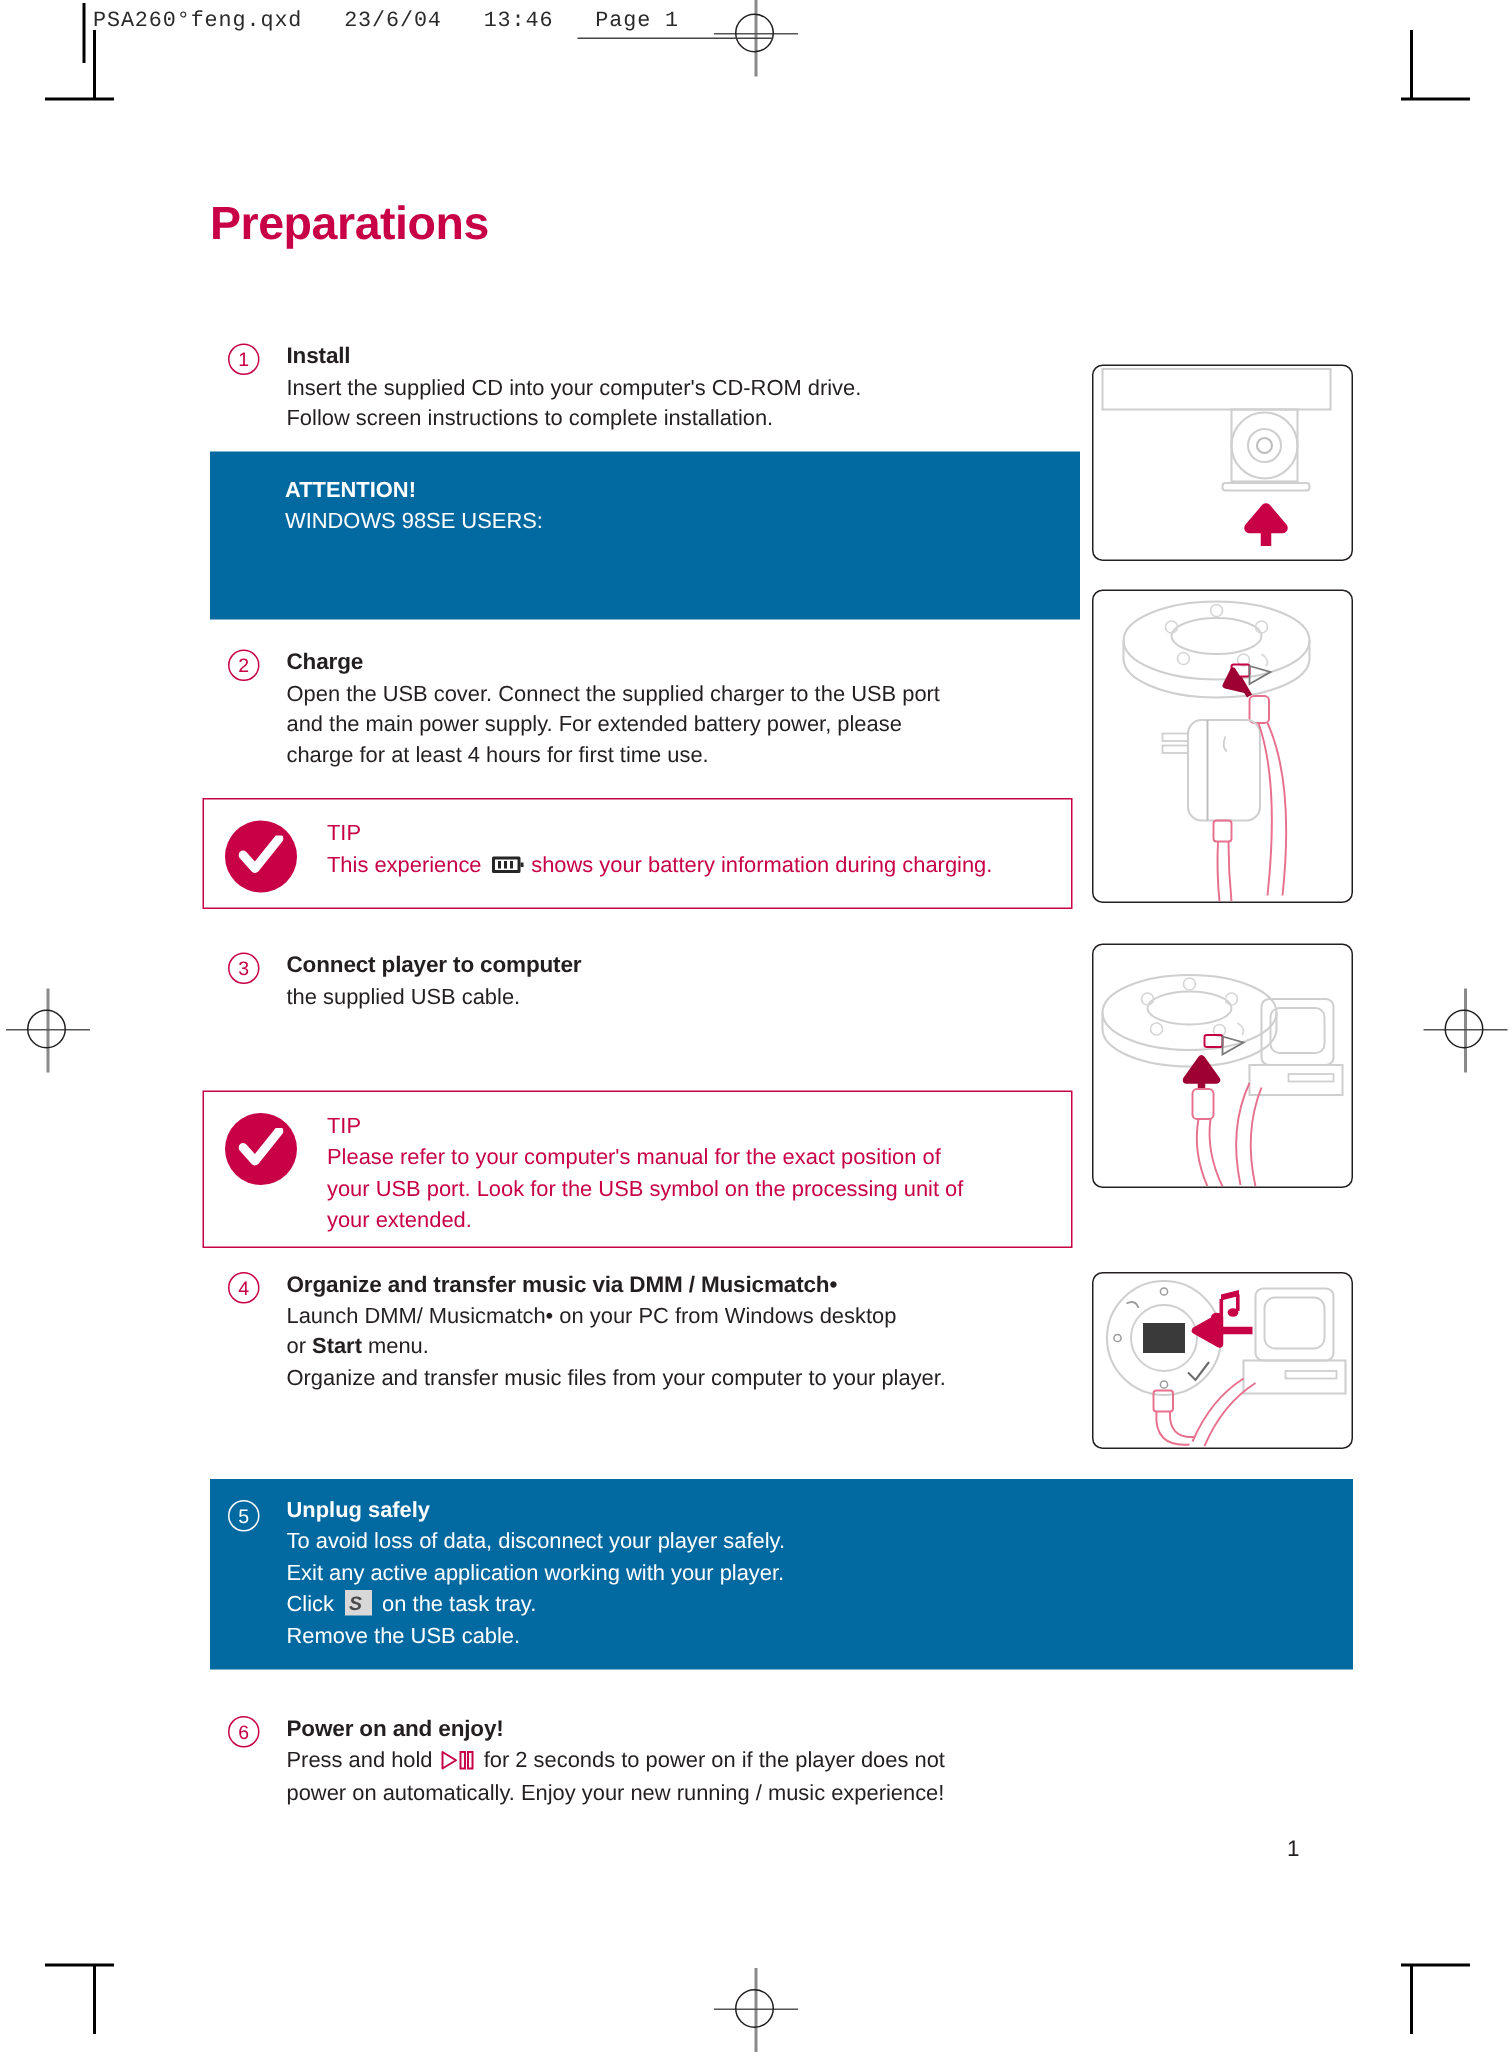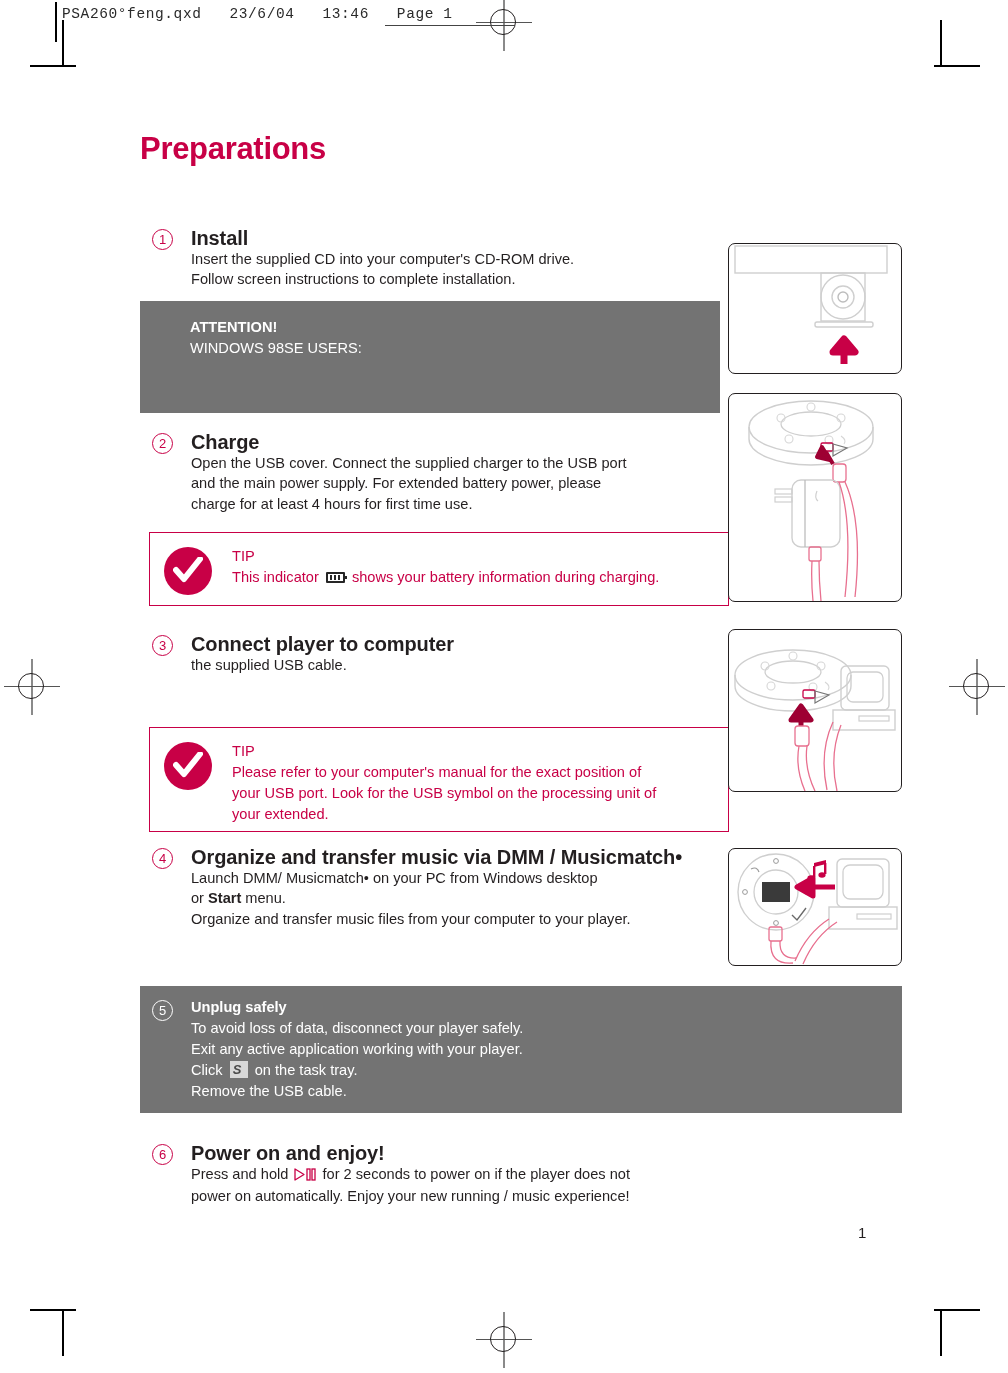--- a/index.html
+++ b/index.html
@@ -98,29 +98,29 @@
     text-align: center;
     box-sizing: border-box;
   }
   .step .body {
     margin-left: 51px;
     font-size: 14.6px;
     line-height: 20.6px;
   }
   .step .hd {
     font-weight: bold;
-    font-size: 20px;
+    font-size: 15px;
     letter-spacing: -0.1px;
   }
   .step p { margin: 0; }
 
   
   .redpanel {
     position: absolute;
-    background: #737373;
+    background: #0369a1;
     color: #ffffff;
   }
   .redpanel .inner {
     font-size: 14.6px;
     line-height: 21px;
   }
   .redpanel .hd { font-weight: bold; }
   .redpanel p { margin: 0; }
 
   
@@ -145,21 +145,21 @@
     font-size: 13px;
     line-height: 20px;
     text-align: center;
     box-sizing: border-box;
   }
   #unplug .inner { position: absolute; left: 51px; top: 11px; width: 600px; }
 
   
   .tip {
     position: absolute;
-    left: 149px;
+    left: 135px;
     border: 1.3px solid #C80046;
     box-sizing: border-box;
     background: #ffffff;
   }
   .tip .check {
     position: absolute;
     left: 14px;
     top: 14px;
     width: 48px; height: 48px;
     border-radius: 50%;
@@ -321,21 +321,21 @@
   </div>
 
   <div class="tip" style="top:532px; width:580px; height:74px;">
     <div class="check">
       <svg width="30" height="28" viewBox="0 0 30 28" aria-hidden="true">
         <path d="M3 13 L11 22 L27 2" stroke="#ffffff" stroke-width="6" fill="none" stroke-linecap="round" stroke-linejoin="round"></path>
       </svg>
     </div>
     <div class="tiptext">
       <p>TIP</p>
-      <p><span>This indicator </span><span class="batt-icon"><i></i><i></i><i></i></span><span> shows your battery information during charging.</span></p>
+      <p><span>This experience </span><span class="batt-icon"><i></i><i></i><i></i></span><span> shows your battery information during charging.</span></p>
     </div>
   </div>
 
   <div class="step" style="top:634px;">
     <div class="num">3</div>
     <div class="body">
       <p class="hd">Connect player to computer</p>
       <p>the supplied USB cable.</p>
     </div>
   </div>

